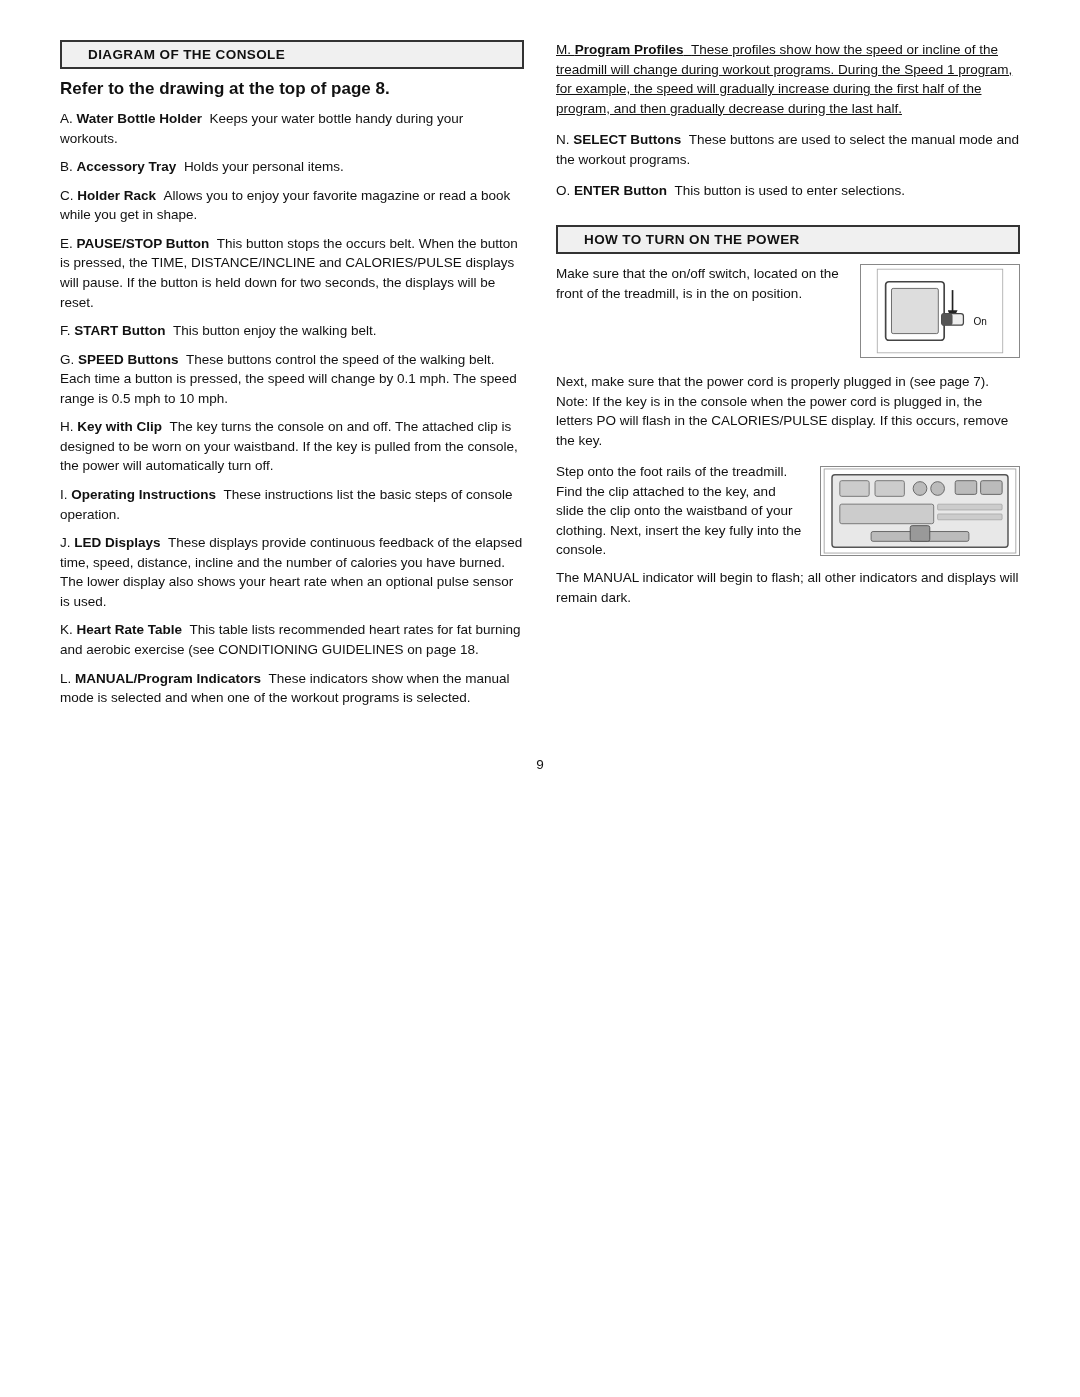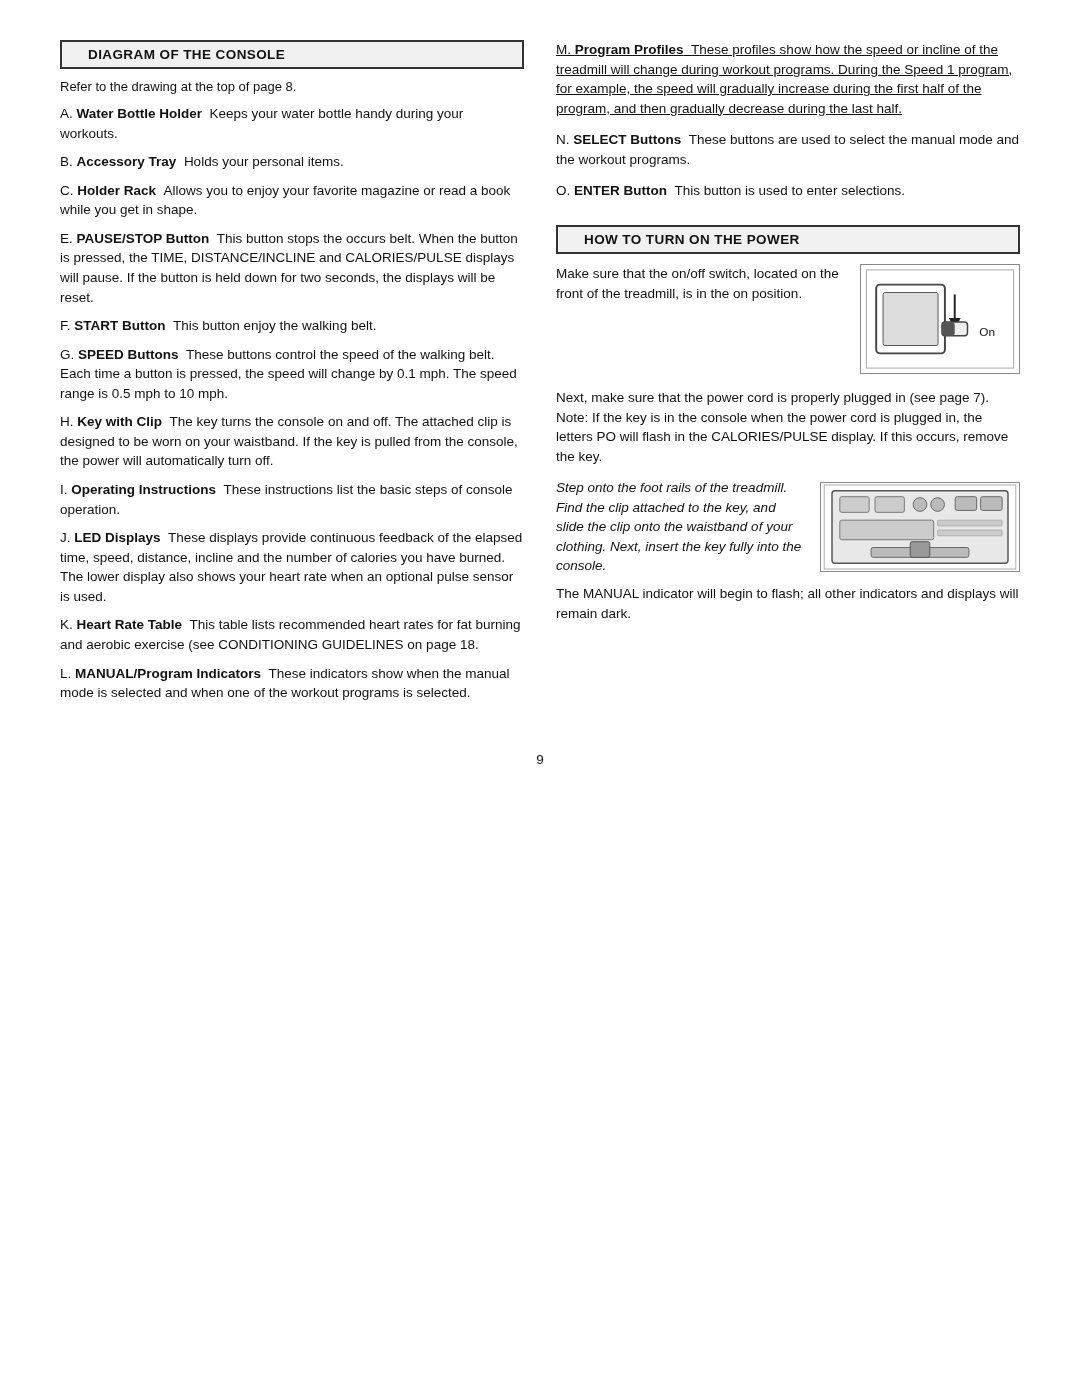--- a/index.html
+++ b/index.html
@@ -29,22 +29,22 @@
       border: 2px solid #333;
       background: #f0f0f0;
       font-weight: bold;
       font-size: 13.5px;
       padding: 5px 26px;
       margin-bottom: 10px;
       text-align: left;
       letter-spacing: 0.03em;
     }
     .refer-line {
-      font-weight: normal;
-      font-size: 13px;
+      font-weight: bold;
+      font-size: 17px;
       margin-bottom: 10px;
     }
     .item {
       margin-bottom: 9px;
       line-height: 1.45;
     }
     .item p {
       margin: 0;
     }
     .how-section {
@@ -62,21 +62,21 @@
       line-height: 1.45;
     }
     .power-diagram {
       width: 160px;
       flex-shrink: 0;
       border: 1px solid #888;
       background: #fff;
       display: flex;
       align-items: center;
       justify-content: center;
-      height: 110px;
+      height: 94px;
       position: relative;
       overflow: hidden;
     }
     .power-diagram svg {
       width: 100%;
       height: 100%;
     }
     .console-diagram {
       width: 200px;
       flex-shrink: 0;
@@ -95,21 +95,20 @@
     }
     .power-section-body {
       line-height: 1.45;
       margin-bottom: 12px;
     }
     .step-row {
       display: flex;
       gap: 14px;
       align-items: flex-start;
       margin-top: 10px;
-      font-style: italic;
     }
     .step-text {
       flex: 1 1 0;
       line-height: 1.45;
     }
     .page-number {
       text-align: center;
       margin-top: 40px;
       font-size: 13.5px;
     }

